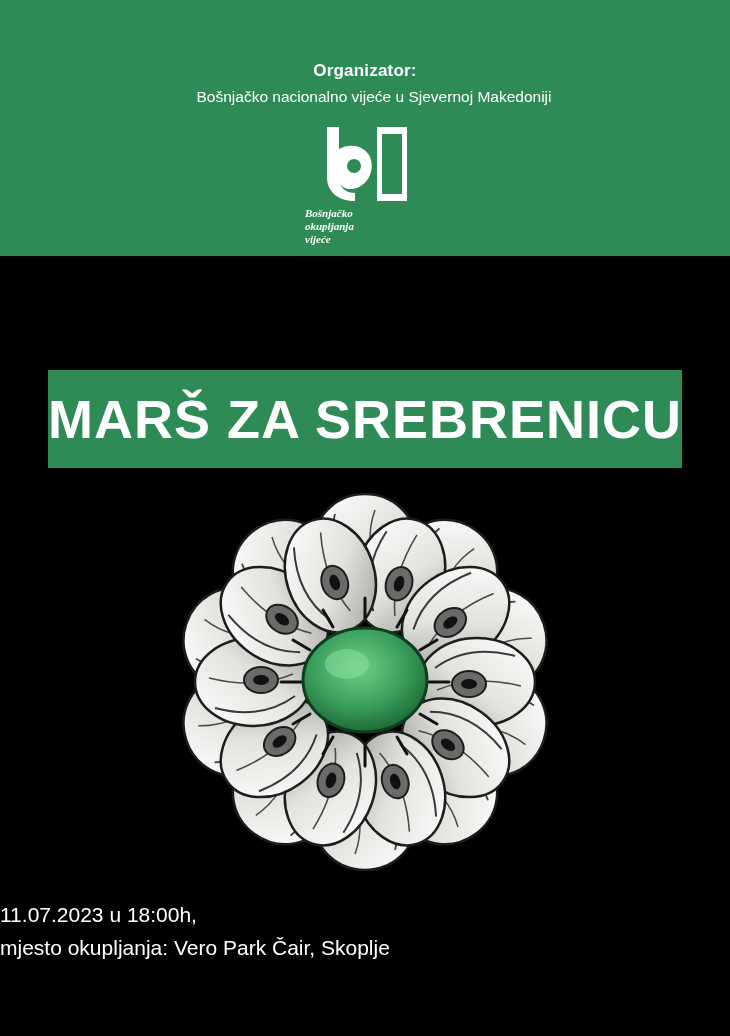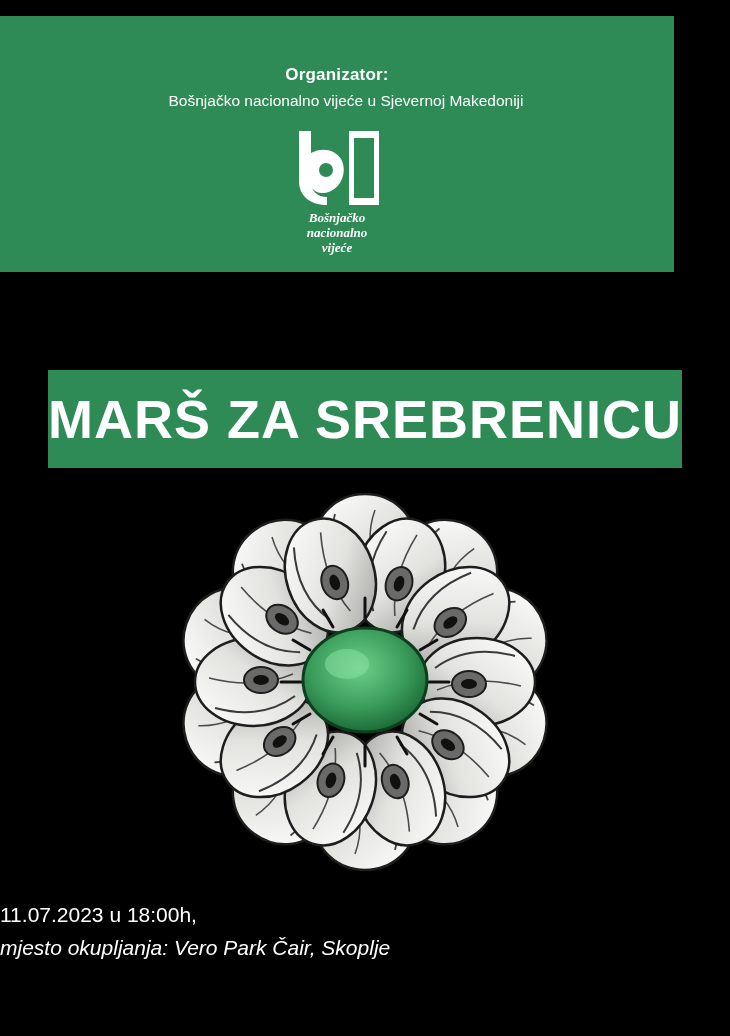--- a/index.html
+++ b/index.html
@@ -17,27 +17,27 @@
     position: relative;
     width: 730px;
     height: 1036px;
     background: #000000;
     overflow: hidden;
   }
 
   
   .header {
     position: absolute;
-    top: 16px;
+    top: 0;
     left: 0;
-    width: 674px;
+    width: 730px;
     height: 256px;
     background: #2e8b55;
     box-sizing: border-box;
-    padding-top: 48px;
+    padding-top: 60px;
     text-align: center;
   }
   .organizer-label {
     font-size: 17px;
     font-weight: bold;
     color: #ffffff;
     letter-spacing: 0.2px;
     line-height: 1.3;
   }
   .organizer-name {
@@ -59,24 +59,24 @@
     width: 92px;
     height: 78px;
     margin: 0 auto;
     position: relative;
   }
   .logo-text {
     margin-top: 4px;
     font-family: "Liberation Serif", serif;
     font-style: italic;
     font-weight: bold;
-    font-size: 13px;
+    font-size: 11px;
     line-height: 1.15;
     color: #ffffff;
-    text-align: center;
+    text-align: left;
   }
 
   
   .intro {
     position: absolute;
     top: 298px;
     left: 0;
     width: 730px;
     text-align: center;
     color: #ffffff;
@@ -122,21 +122,20 @@
     top: 900px;
     left: 0;
     width: 730px;
     text-align: left;
     color: #ffffff;
     font-size: 21px;
     line-height: 1.45;
   }
   .info .line2 {
     margin-top: 3px;
-    font-style: italic;
   }
 </style>
 </head>
 <body>
 
 <div class="poster">
 
   <div class="header">
     <div class="organizer-label">Organizator:</div>
     <div class="organizer-name">Bošnjačko nacionalno vijeće u Sjevernoj Makedoniji</div>
@@ -147,21 +146,21 @@
 
           <path d="M8 2 L20 2 L20 52 C20 62 26 68 36 68 L36 76 C18 76 8 66 8 52 Z" fill="#ffffff"></path>
           <path d="M20 24 C30 18 44 20 50 30 C56 40 52 56 40 62 C32 66 24 64 20 58 Z" fill="#ffffff"></path>
           <circle cx="35" cy="41" r="7" fill="#2e8b55"></circle>
           <rect x="58" y="2" width="30" height="74" fill="#ffffff"></rect>
           <rect x="63" y="9" width="20" height="60" fill="#2e8b55"></rect>
         </svg>
       </div>
       <div class="logo-text">
         <div>Bošnjačko</div>
-        <div>nacionalno</div>
+        <div>okupljanja</div>
         <div>vijeće</div>
       </div>
     </div>
   </div>
 
 
   <div class="title-banner">
     <div class="title">MARŠ ZA SREBRENICU</div>
   </div>
 

